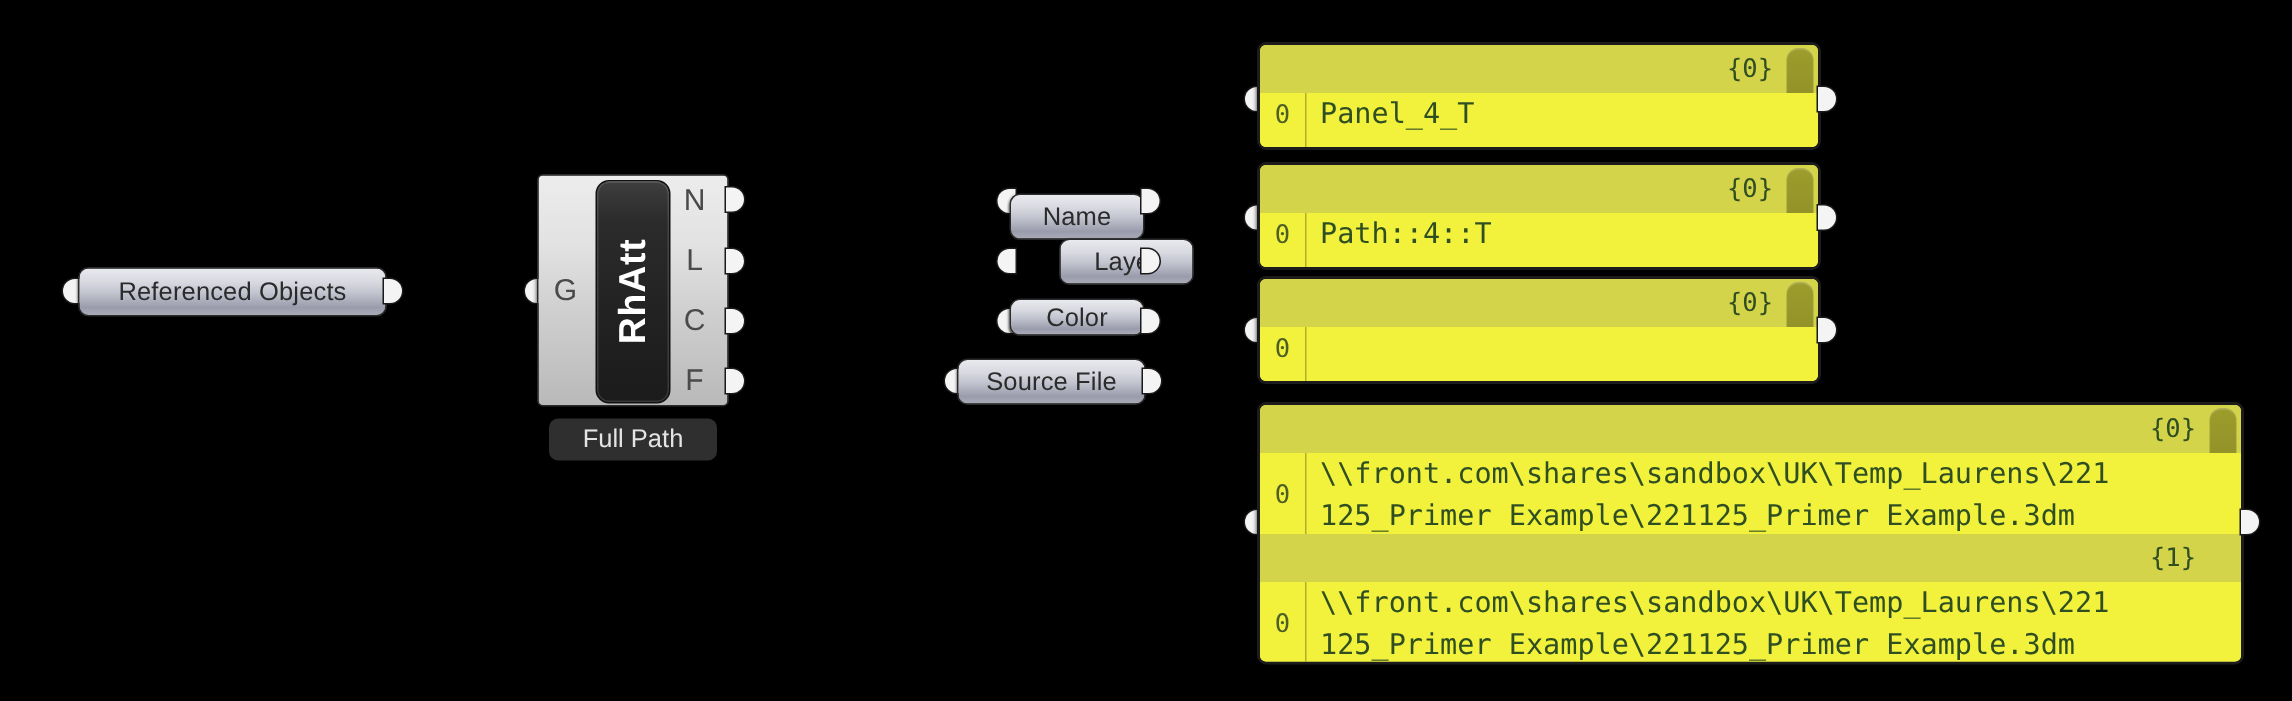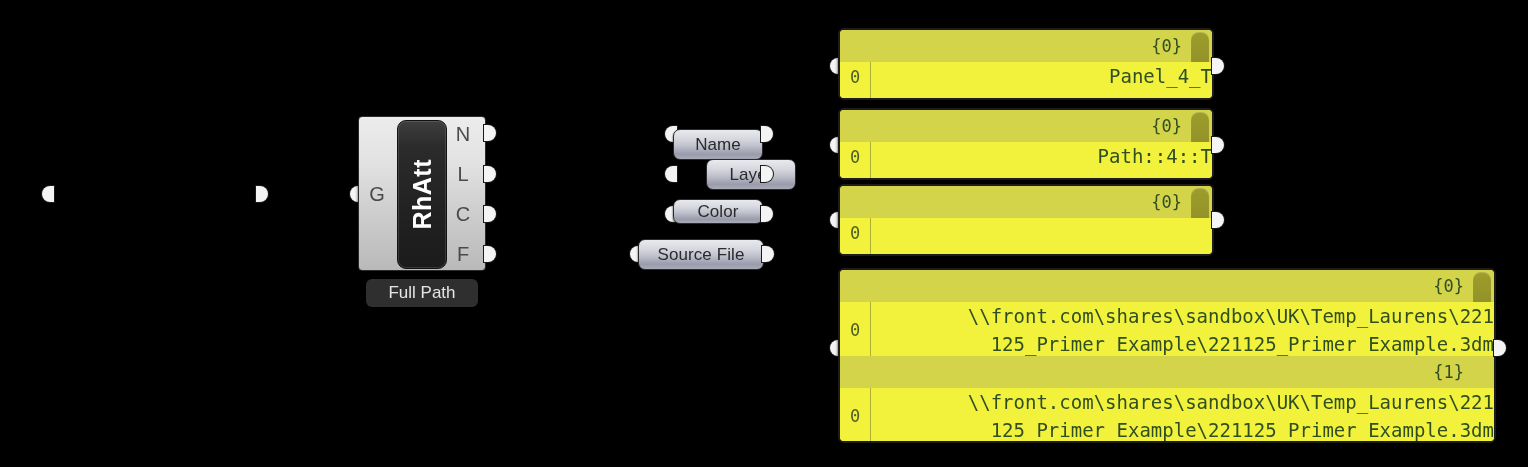--- a/index.html
+++ b/index.html
@@ -165,35 +165,37 @@
     top: 0;
     bottom: 0;
     left: 30px;
     width: 1px;
     background: rgba(120,120,40,0.55);
   }
   .row-val {
     flex: 1;
     padding-left: 10px;
     white-space: pre;
-    text-align: right;
   }
   .branch-sep {
     position: absolute;
     left: 0; right: 0;
     height: 1px;
     background: rgba(90,90,30,0.45);
   }
 </style>
 </head>
 <body>
 
 <div id="canvas">
 
   <div class="port in" style="left:42px; top:186px;"></div>
+  <div class="param" style="left:52px; top:178px; width:206px; height:33px;">
+    <span>Referenced Objects</span>
+  </div>
   <div class="port out" style="left:256px; top:186px;"></div>
 
   <div class="port in" style="left:350px; top:186px;"></div>
 
   <div class="comp-body" style="left:358px; top:116px; width:128px; height:155px;"></div>
 
   <div class="comp-inlabel" style="left:366px; top:183px;">G</div>
 
   <div class="comp-capsule" style="left:397px; top:120px; width:48px; height:147px;">
     <span>RhAtt</span>

